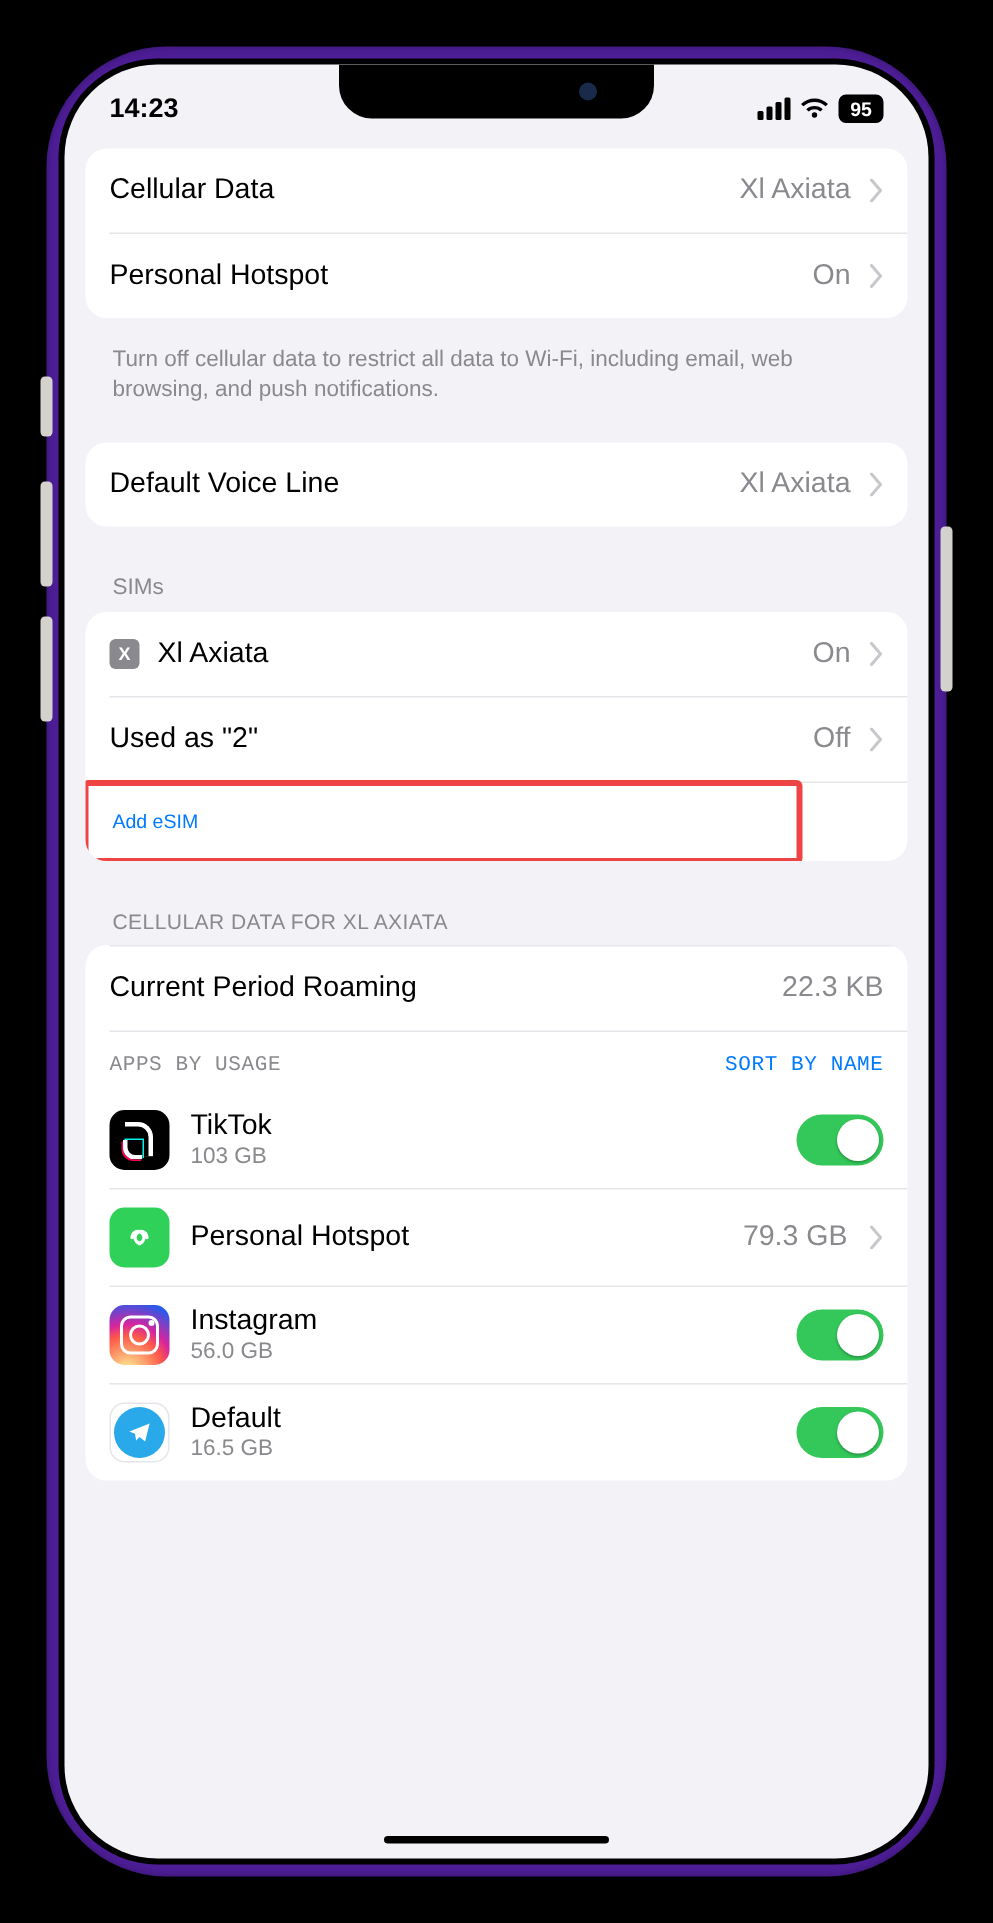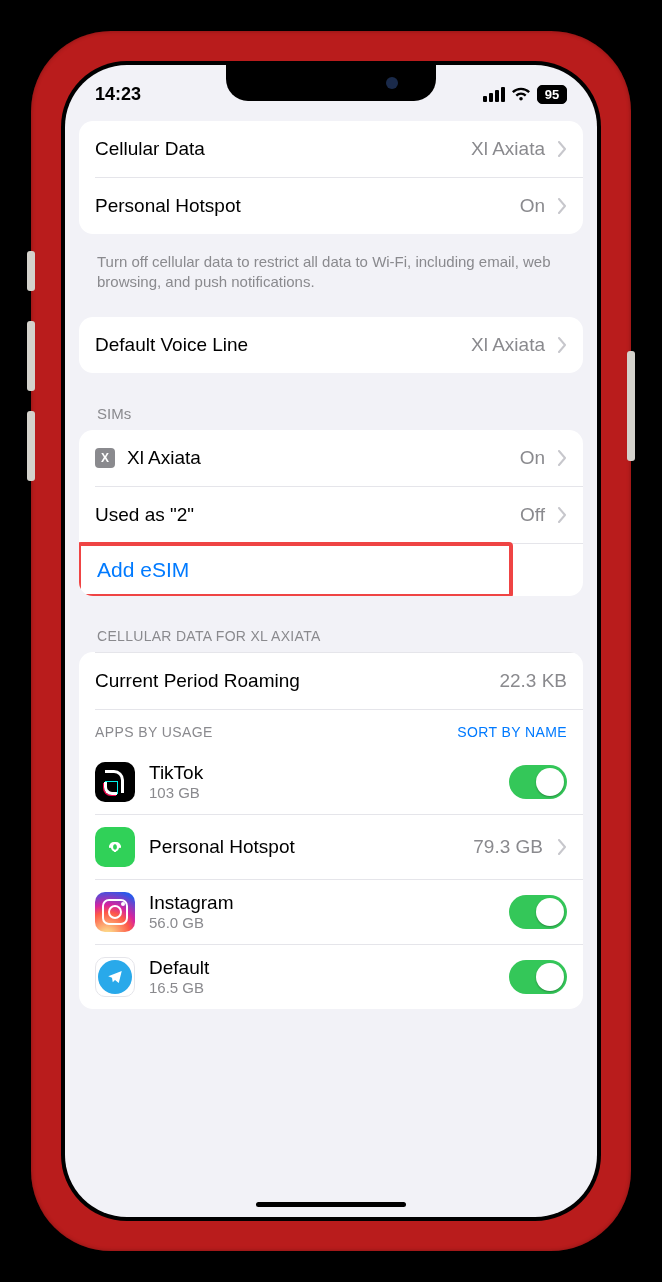--- a/index.html
+++ b/index.html
@@ -8,23 +8,23 @@
     font-family: -apple-system, BlinkMacSystemFont, "Segoe UI", Helvetica, Arial, sans-serif;
     width: 662px;
     height: 1282px;
     display: flex;
     align-items: center;
     justify-content: center;
   }
   .phone-frame {
     width: 600px;
     height: 1220px;
-    background: #b91c1c;
+    background: #4c1d95;
     border-radius: 80px;
-    padding: 30px;
+    padding: 8px;
     position: relative;
     box-shadow: inset 0 0 4px rgba(0,0,0,0.3);
   }
   .phone-inner {
     width: 100%;
     height: 100%;
     background: #000;
     border-radius: 66px;
     padding: 4px;
   }
@@ -133,25 +133,26 @@
     font-size:12px; font-weight:700; display:flex; align-items:center; justify-content:center;
   }
   .highlight-box {
     border:4px solid #ef4444;
     border-radius:4px;
     margin: -2px 70px -2px -2px;
     padding: 12px 16px;
     min-height:56px;
     display:flex; align-items:center;
   }
-  .highlight-box .row-label { color:#007aff; font-size:21px; }
+  .highlight-box .row-label { color:#007aff; font-size:13px; }
 
   .subheader-row {
     display:flex; justify-content:space-between; align-items:center;
     padding:14px 16px 10px 16px;
+    font-family:Liberation Mono, monospace;
   }
   .subheader-row .left { color:#8a8a8e; font-size:14px; letter-spacing:0.4px; }
   .subheader-row .right { color:#007aff; font-size:14px; letter-spacing:0.4px; }
 
   .app-row {
     display:flex; align-items:center; padding:10px 16px; gap:14px; min-height:64px;
   }
   .app-icon {
     width:40px; height:40px; border-radius:10px; flex:0 0 auto;
     display:flex; align-items:center; justify-content:center; color:#fff;

